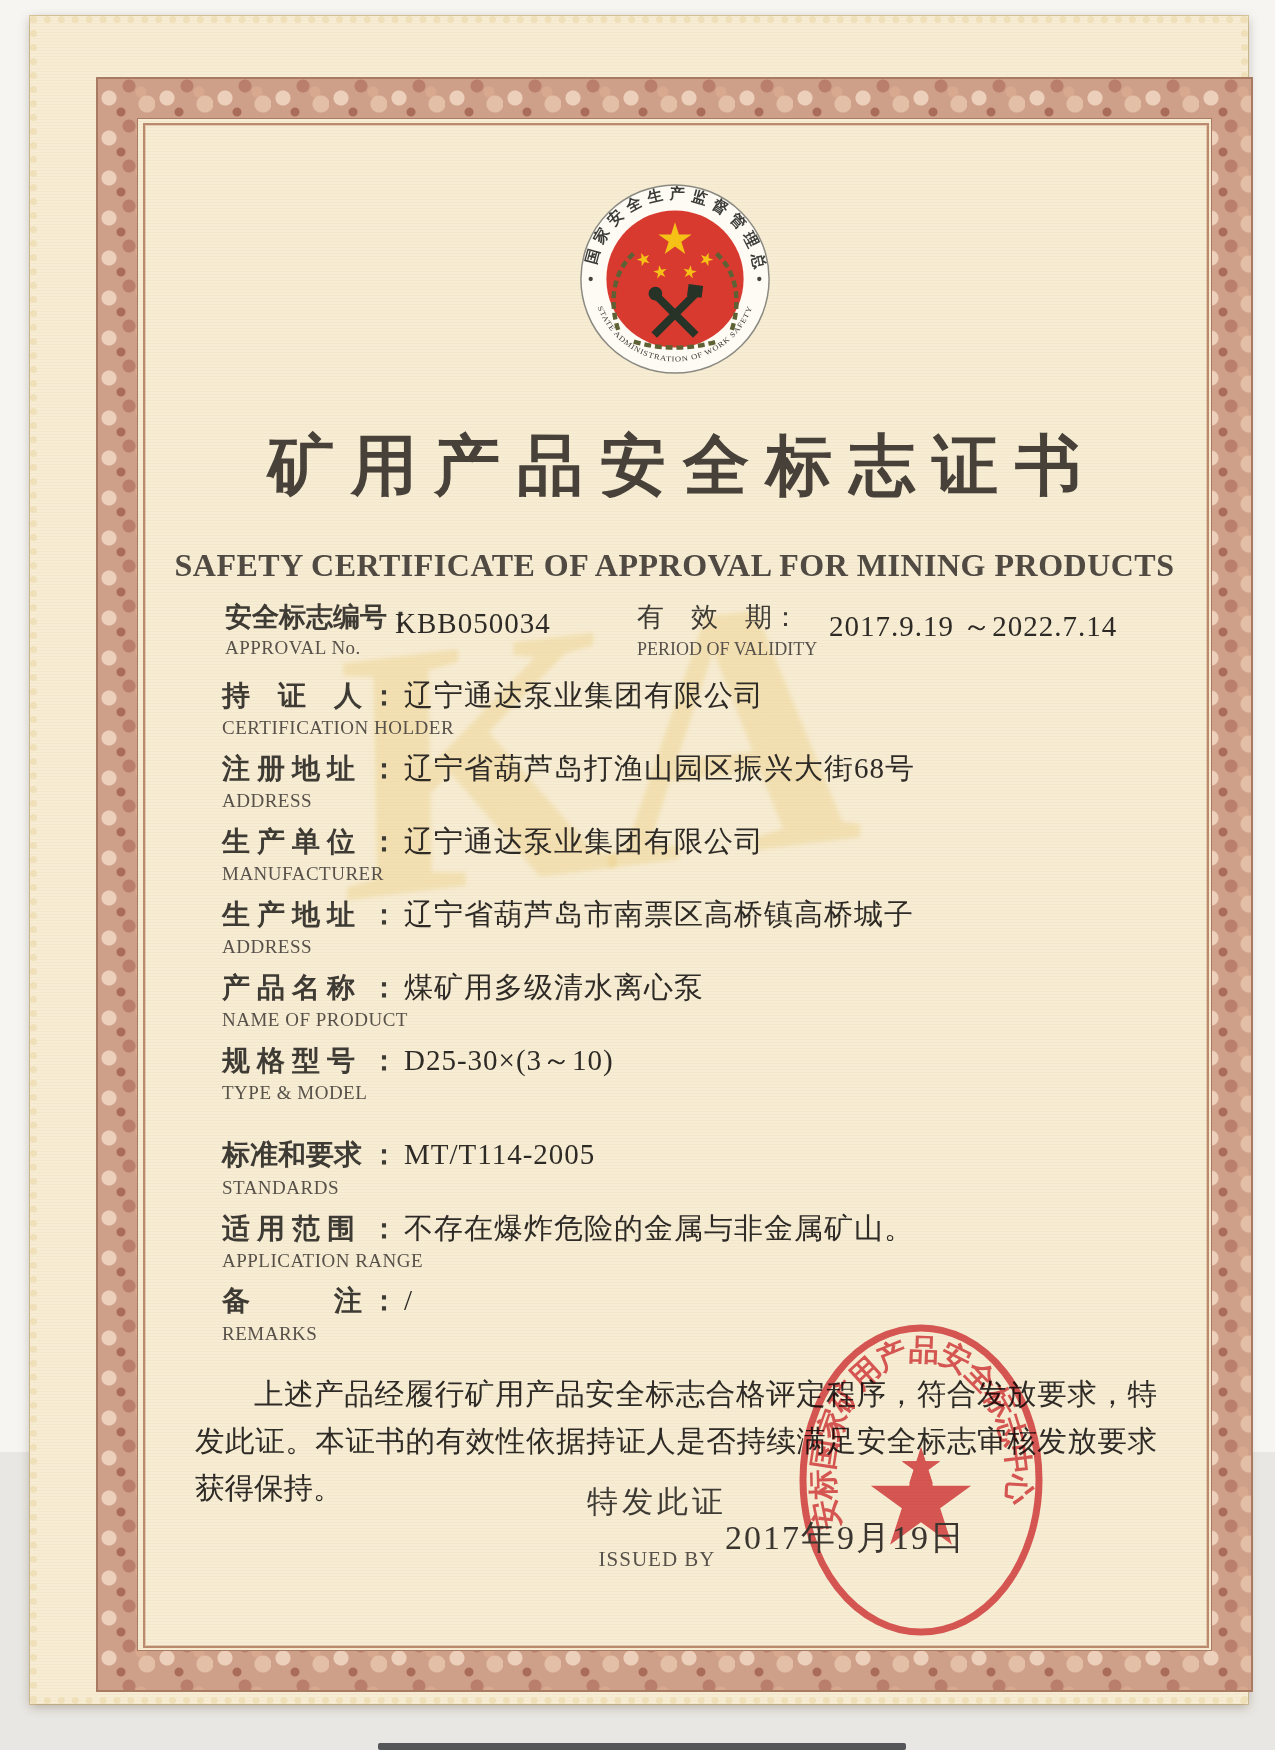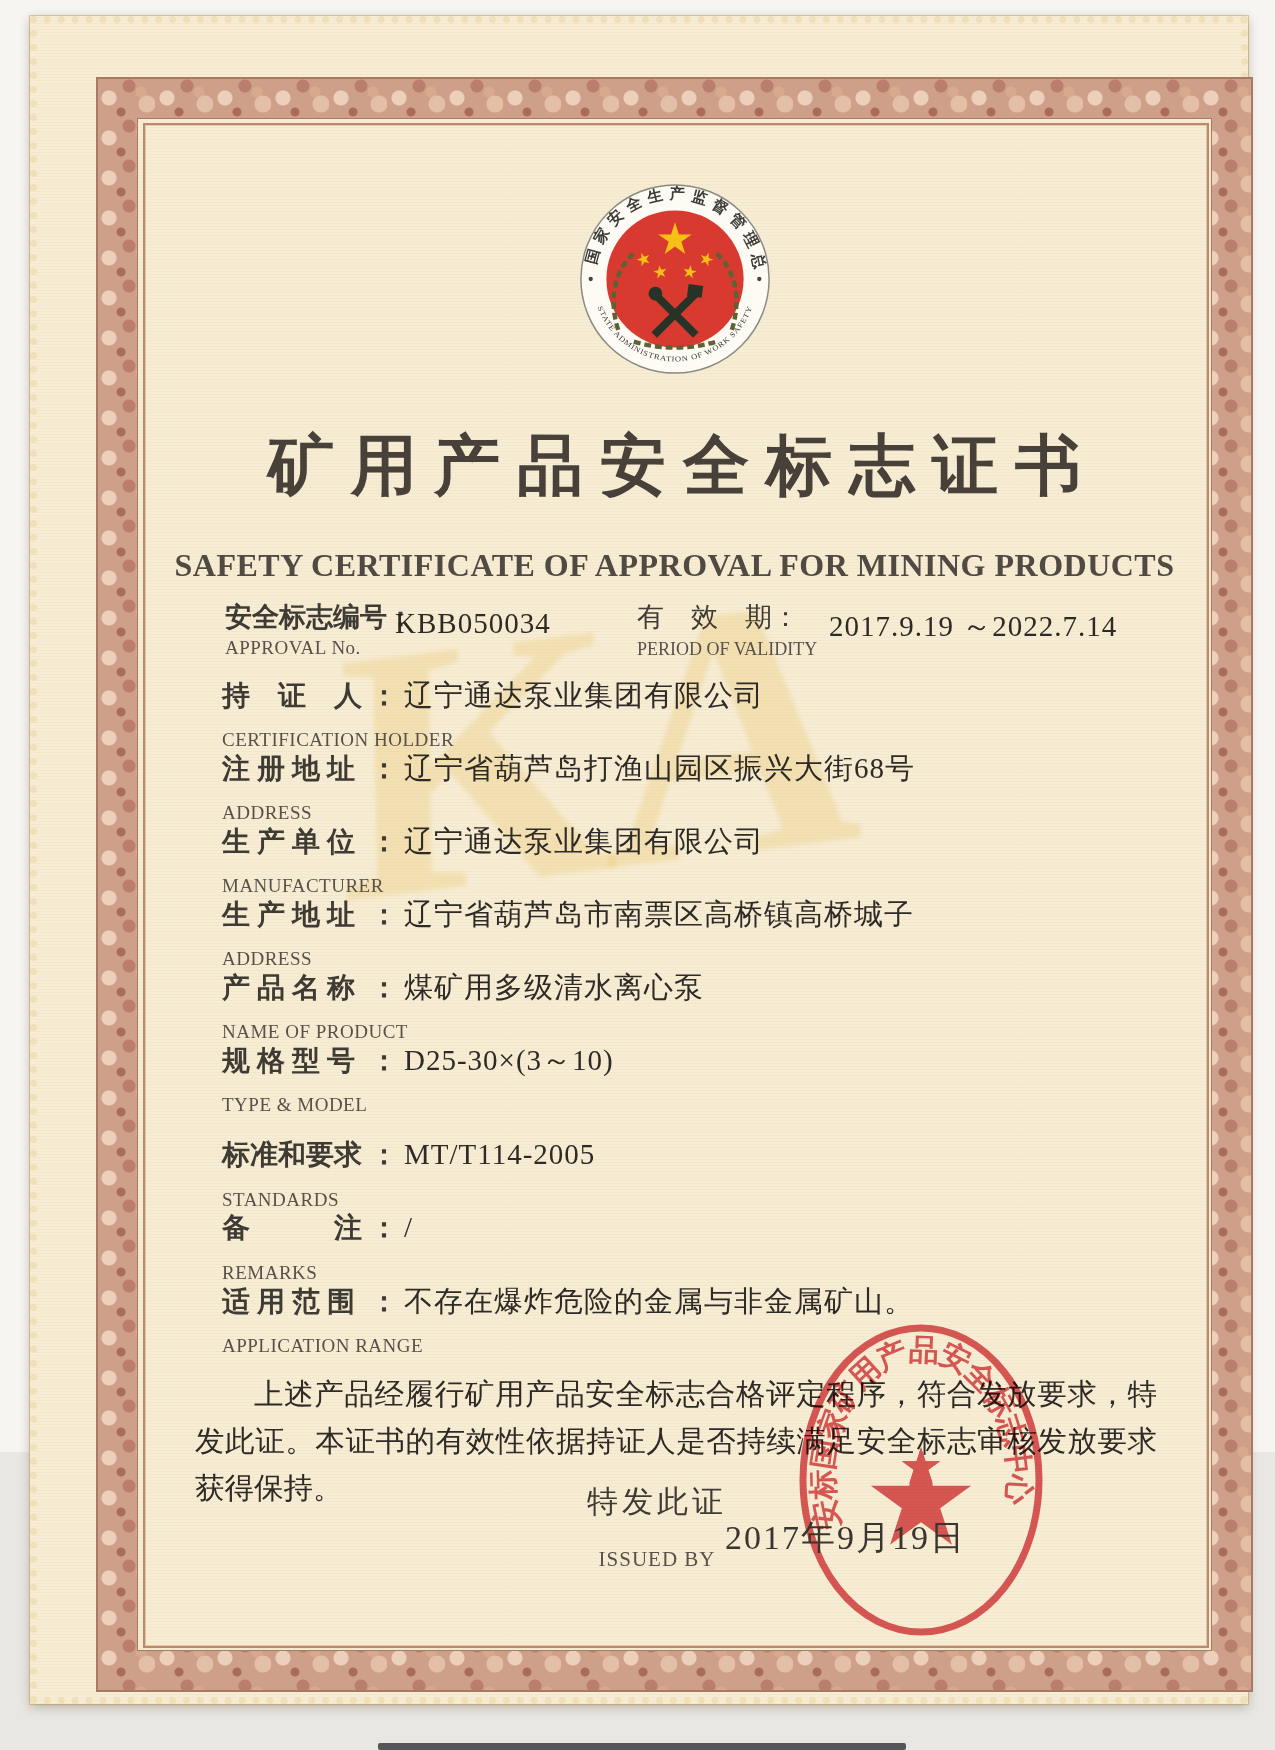--- a/index.html
+++ b/index.html
@@ -48,21 +48,21 @@
   .v-sub{position:absolute;left:600px;top:616px;font-size:18px;color:#57514a;}
   .v-value{position:absolute;left:792px;top:584px;font-size:29px;color:#2e2a26;letter-spacing:1px;}
   
   .fields{position:absolute;left:185px;top:653px;width:950px;}
   .field{height:73px;}
   .field.gap{margin-top:22px;}
   .fmain{font-size:28px;height:40px;white-space:nowrap;}
   .flabel{display:inline-block;min-width:148px;font-weight:600;color:#3e3a34;}
   .fcolon{font-weight:600;color:#3e3a34;margin-right:6px;}
   .fvalue{font-size:29px;color:#2e2a26;letter-spacing:1px;text-align:center;}
-  .fsub{font-size:19px;color:#57514a;letter-spacing:.5px;margin-top:13px;}
+  .fsub{font-size:19px;color:#57514a;letter-spacing:.5px;margin-top:1px;}
   
   .statement{position:absolute;left:158px;top:1348px;width:962px;margin:0;
         font-size:29.5px;line-height:47px;color:#2e2a26;text-indent:2em;text-align:justify;}
   
   .issuer{position:absolute;left:470px;top:1458px;width:300px;text-align:center;}
   .issuer-cn{font-size:31px;color:#3e3a34;letter-spacing:4px;}
   .issuer-en{font-size:21px;color:#57514a;letter-spacing:1px;margin-top:24px;}
   .issue-date{position:absolute;left:688px;top:1492px;font-size:34px;color:#3a362f;letter-spacing:2px;}
   
   .seal{position:absolute;left:756px;top:1294px;mix-blend-mode:multiply;opacity:.88;}
@@ -148,26 +148,26 @@
       </div>
       <div class="field">
         <div class="fmain"><span class="flabel">规 格 型 号</span><span class="fcolon">：</span><span class="fvalue">D25-30×(3～10)</span></div>
         <div class="fsub">TYPE &amp; MODEL</div>
       </div>
       <div class="field gap">
         <div class="fmain"><span class="flabel">标准和要求</span><span class="fcolon">：</span><span class="fvalue">MT/T114-2005</span></div>
         <div class="fsub">STANDARDS</div>
       </div>
       <div class="field">
+        <div class="fmain"><span class="flabel">适 用 范 围</span><span class="fcolon">：</span><span class="fvalue">不存在爆炸危险的金属与非金属矿山。</span></div>
+        <div class="fsub">APPLICATION RANGE</div>
+      </div>
+      <div class="field">
         <div class="fmain"><span class="flabel">备　　　注</span><span class="fcolon">：</span><span class="fvalue">/</span></div>
         <div class="fsub">REMARKS</div>
-      </div>
-      <div class="field">
-        <div class="fmain"><span class="flabel">适 用 范 围</span><span class="fcolon">：</span><span class="fvalue">不存在爆炸危险的金属与非金属矿山。</span></div>
-        <div class="fsub">APPLICATION RANGE</div>
       </div>
     </div>
 
     <p class="statement">上述产品经履行矿用产品安全标志合格评定程序，符合发放要求，特发此证。本证书的有效性依据持证人是否持续满足安全标志审核发放要求获得保持。</p>
 
     <div class="issuer">
       <div class="issuer-cn">特发此证</div>
       <div class="issuer-en">ISSUED BY</div>
     </div>
 

